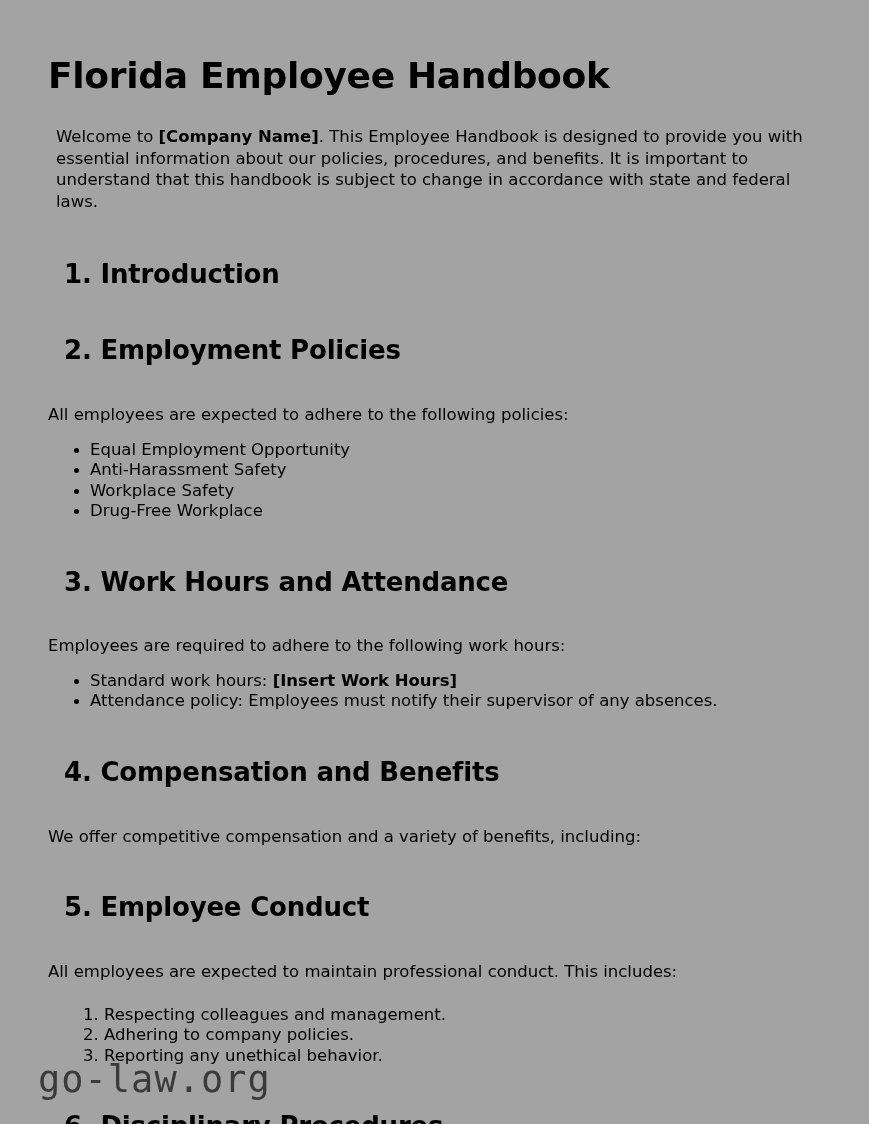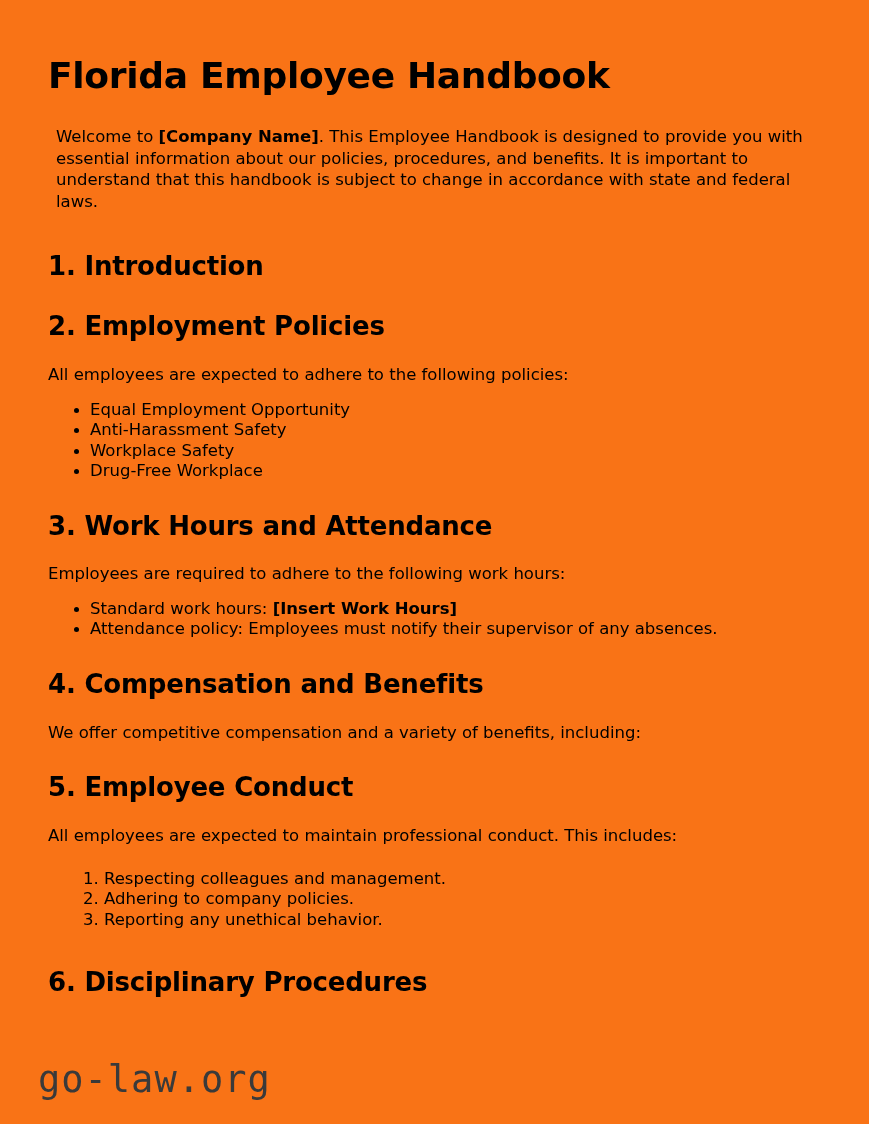--- a/index.html
+++ b/index.html
@@ -8,21 +8,21 @@
     background: #ffffff;
   }
   body {
     font-family: "DejaVu Sans", sans-serif;
     color: #000000;
   }
   .page {
     position: relative;
     width: 869px;
     height: 1124px;
-    background: #f97316;
+    background: #a3a3a3;
     overflow: hidden;
     box-sizing: border-box;
   }
   .content {
     position: absolute;
     left: 48px;
     top: 0;
     width: 770px;
   }
   .doc-title {
@@ -37,21 +37,21 @@
     font-size: 16.5px;
     line-height: 21.5px;
     margin: 8px;
     padding-top: 22px;
     width: 768px;
   }
   .section-heading {
     font-size: 26px;
     font-weight: bold;
     line-height: 1.15;
-    margin: 0;
+    margin: 16px;
     letter-spacing: -0.2px;
   }
   .h-gap-1 { padding-top: 32px; }
   .h-gap { padding-top: 30px; }
   .body-para {
     font-size: 16.5px;
     line-height: 21.5px;
     margin: 0;
     padding-top: 22px;
     width: 768px;

